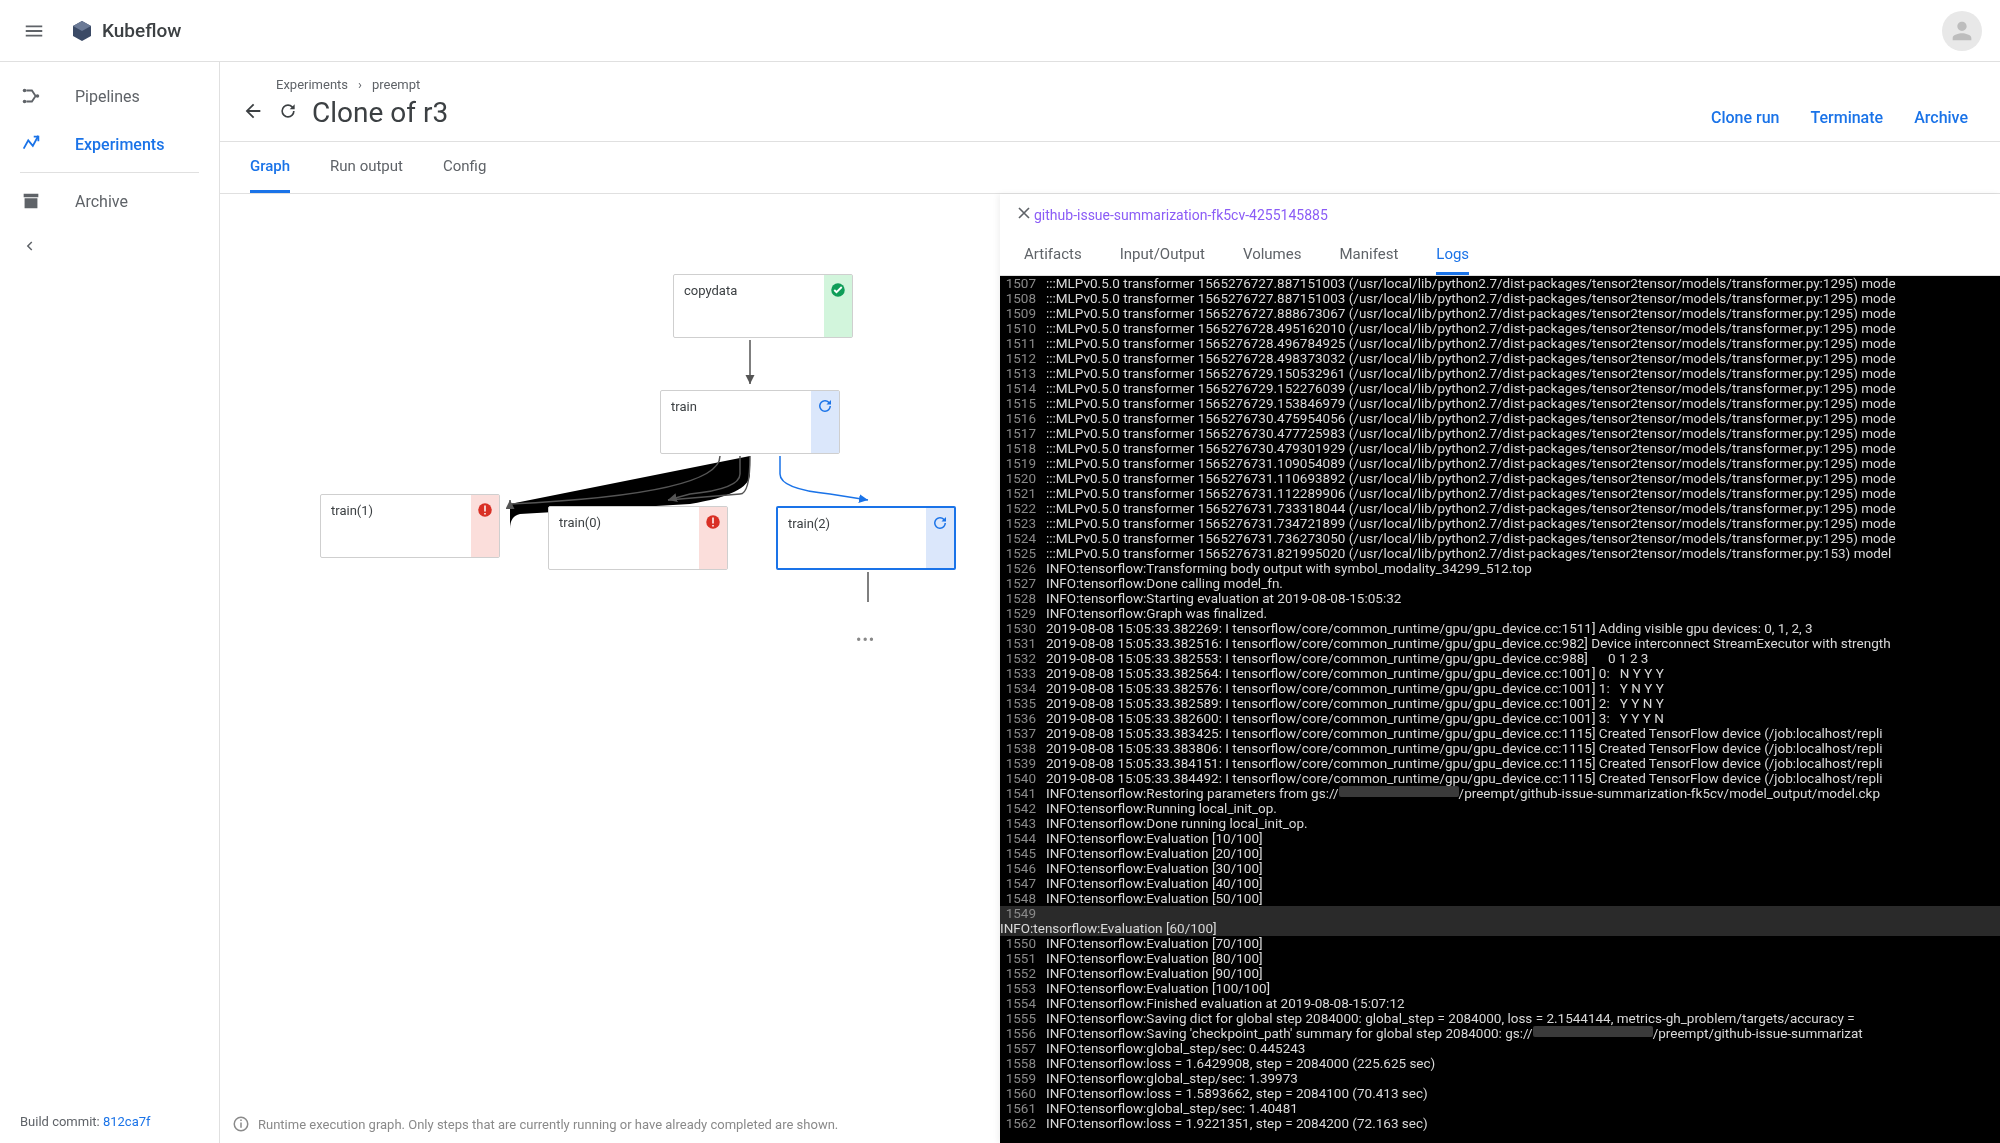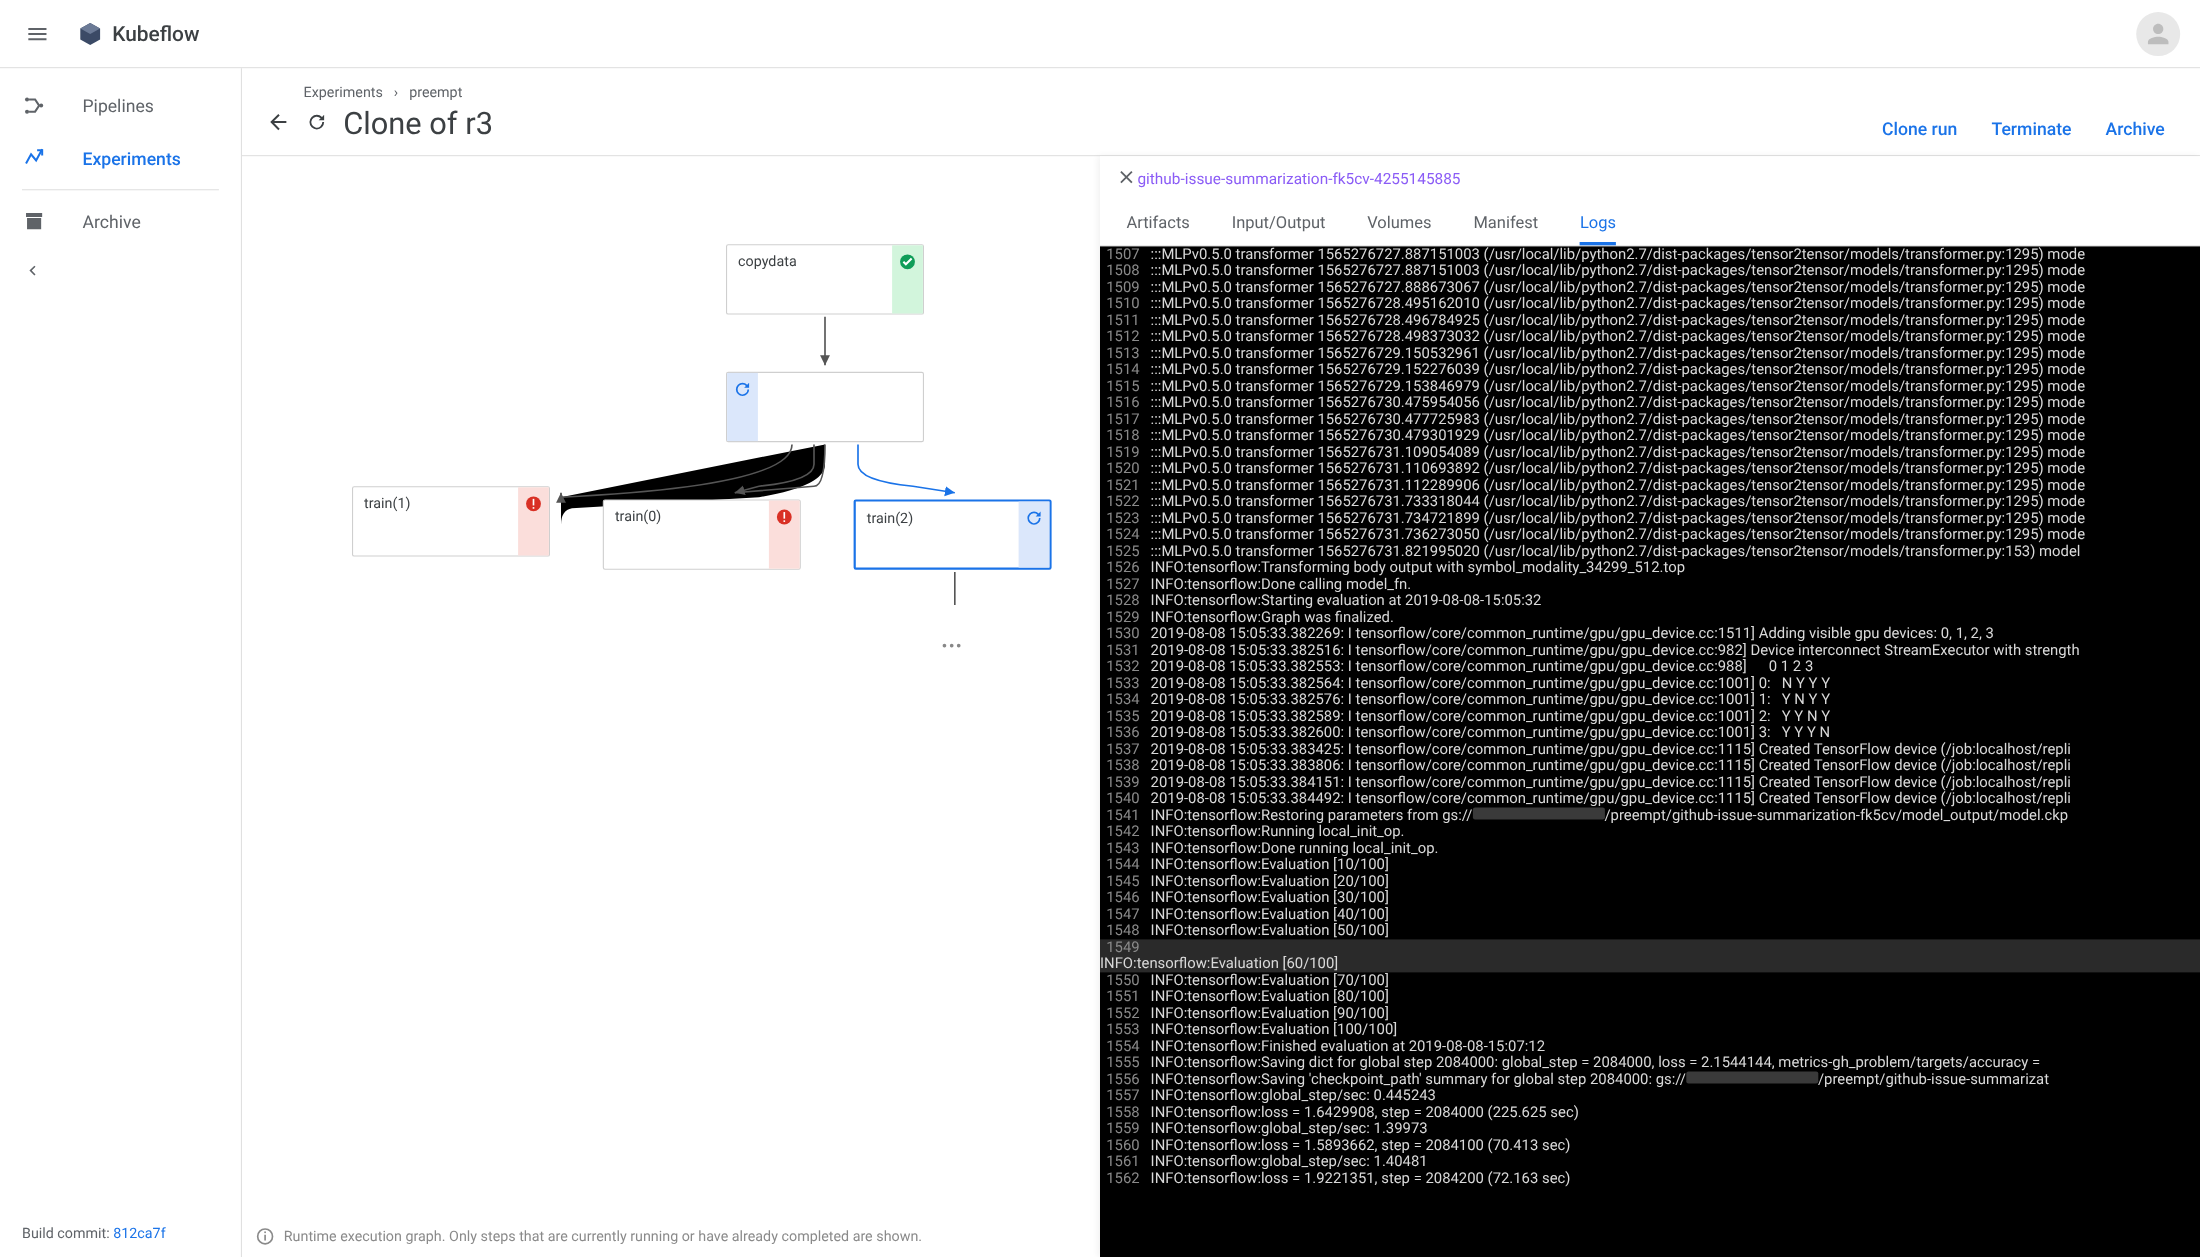--- a/index.html
+++ b/index.html
@@ -135,20 +135,25 @@
           <h1>Clone of r3</h1>
         </div>
       </div>
       <div class="head-actions">
         <span>Clone run</span>
         <span>Terminate</span>
         <span>Archive</span>
       </div>
     </div>
 
+    <div class="tabs">
+      <div class="tab active">Graph</div>
+      <div class="tab">Run output</div>
+      <div class="tab">Config</div>
+    </div>
 
     <div class="content">
       <div class="graph-area">
         <svg class="edges" width="1000" height="600">
           <defs>
               <marker id="ah" markerWidth="8" markerHeight="8" refX="6" refY="3" orient="auto">
                 <path d="M0,0 L6,3 L0,6 z" fill="#555"></path>
               </marker>
           <marker id="ahb" markerWidth="8" markerHeight="8" refX="6" refY="3" orient="auto">
                 <path d="M0,0 L6,3 L0,6 z" fill="#1a73e8"></path>
@@ -157,31 +162,32 @@
           <line x1="530" y1="146" x2="530" y2="190" stroke="#555" stroke-width="1.5" marker-end="url(#ah)"></line>
           <path d="M530 262 L530 280 Q530 300 470 310 L300 320 Q290 322 290 335 L290 310" stroke="none"></path>
           <path d="M500 262 Q500 300 290 310 L290 306" fill="none" stroke="#555" stroke-width="1.5" marker-end="url(#ah)"></path>
           <path d="M530 262 Q530 300 520 300 L448 306" fill="none" stroke="#555" stroke-width="1.5"></path>
           <line x1="530" y1="262" x2="448" y2="306" stroke="none"></line>
           <path d="M520 262 L520 280 Q520 295 470 300 L448 306" fill="none" stroke="#555" stroke-width="1.5" marker-end="url(#ah)"></path>
           <path d="M560 262 L560 280 Q560 295 610 300 L648 306" fill="none" stroke="#1a73e8" stroke-width="1.5" marker-end="url(#ahb)"></path>
           <line x1="648" y1="378" x2="648" y2="408" stroke="#555" stroke-width="1.5"></line>
         </svg>
 
-        <div class="node" style="left:440px; top:80px;">
+        <div class="node" style="left:453px; top:80px;">
           <div class="node-body">copydata</div>
           <div class="node-stripe stripe-green">
             <svg class="status-ic" viewBox="0 0 24 24">
                 <circle cx="12" cy="12" r="9" fill="#0f9d58"></circle>
                 <path d="M7 12l3 3 7-7" stroke="#fff" stroke-width="2.5" fill="none"></path>
               </svg>
           </div>
         </div>
 
         <div class="node" style="left:440px; top:196px;">
+          <div class="node-body">train</div>
           <div class="node-stripe stripe-blue">
             <svg class="status-ic" viewBox="0 0 24 24">
                 <path fill="#1a73e8" d="M12 4a8 8 0 108 8h-2a6 6 0 11-1.8-4.2L14 10h6V4l-2.3 2.3A8 8 0 0012 4z"></path>
               </svg>
           </div>
         </div>
 
         <div class="node" style="left:100px; top:300px;">
           <div class="node-body">train(1)</div>
           <div class="node-stripe stripe-red">

